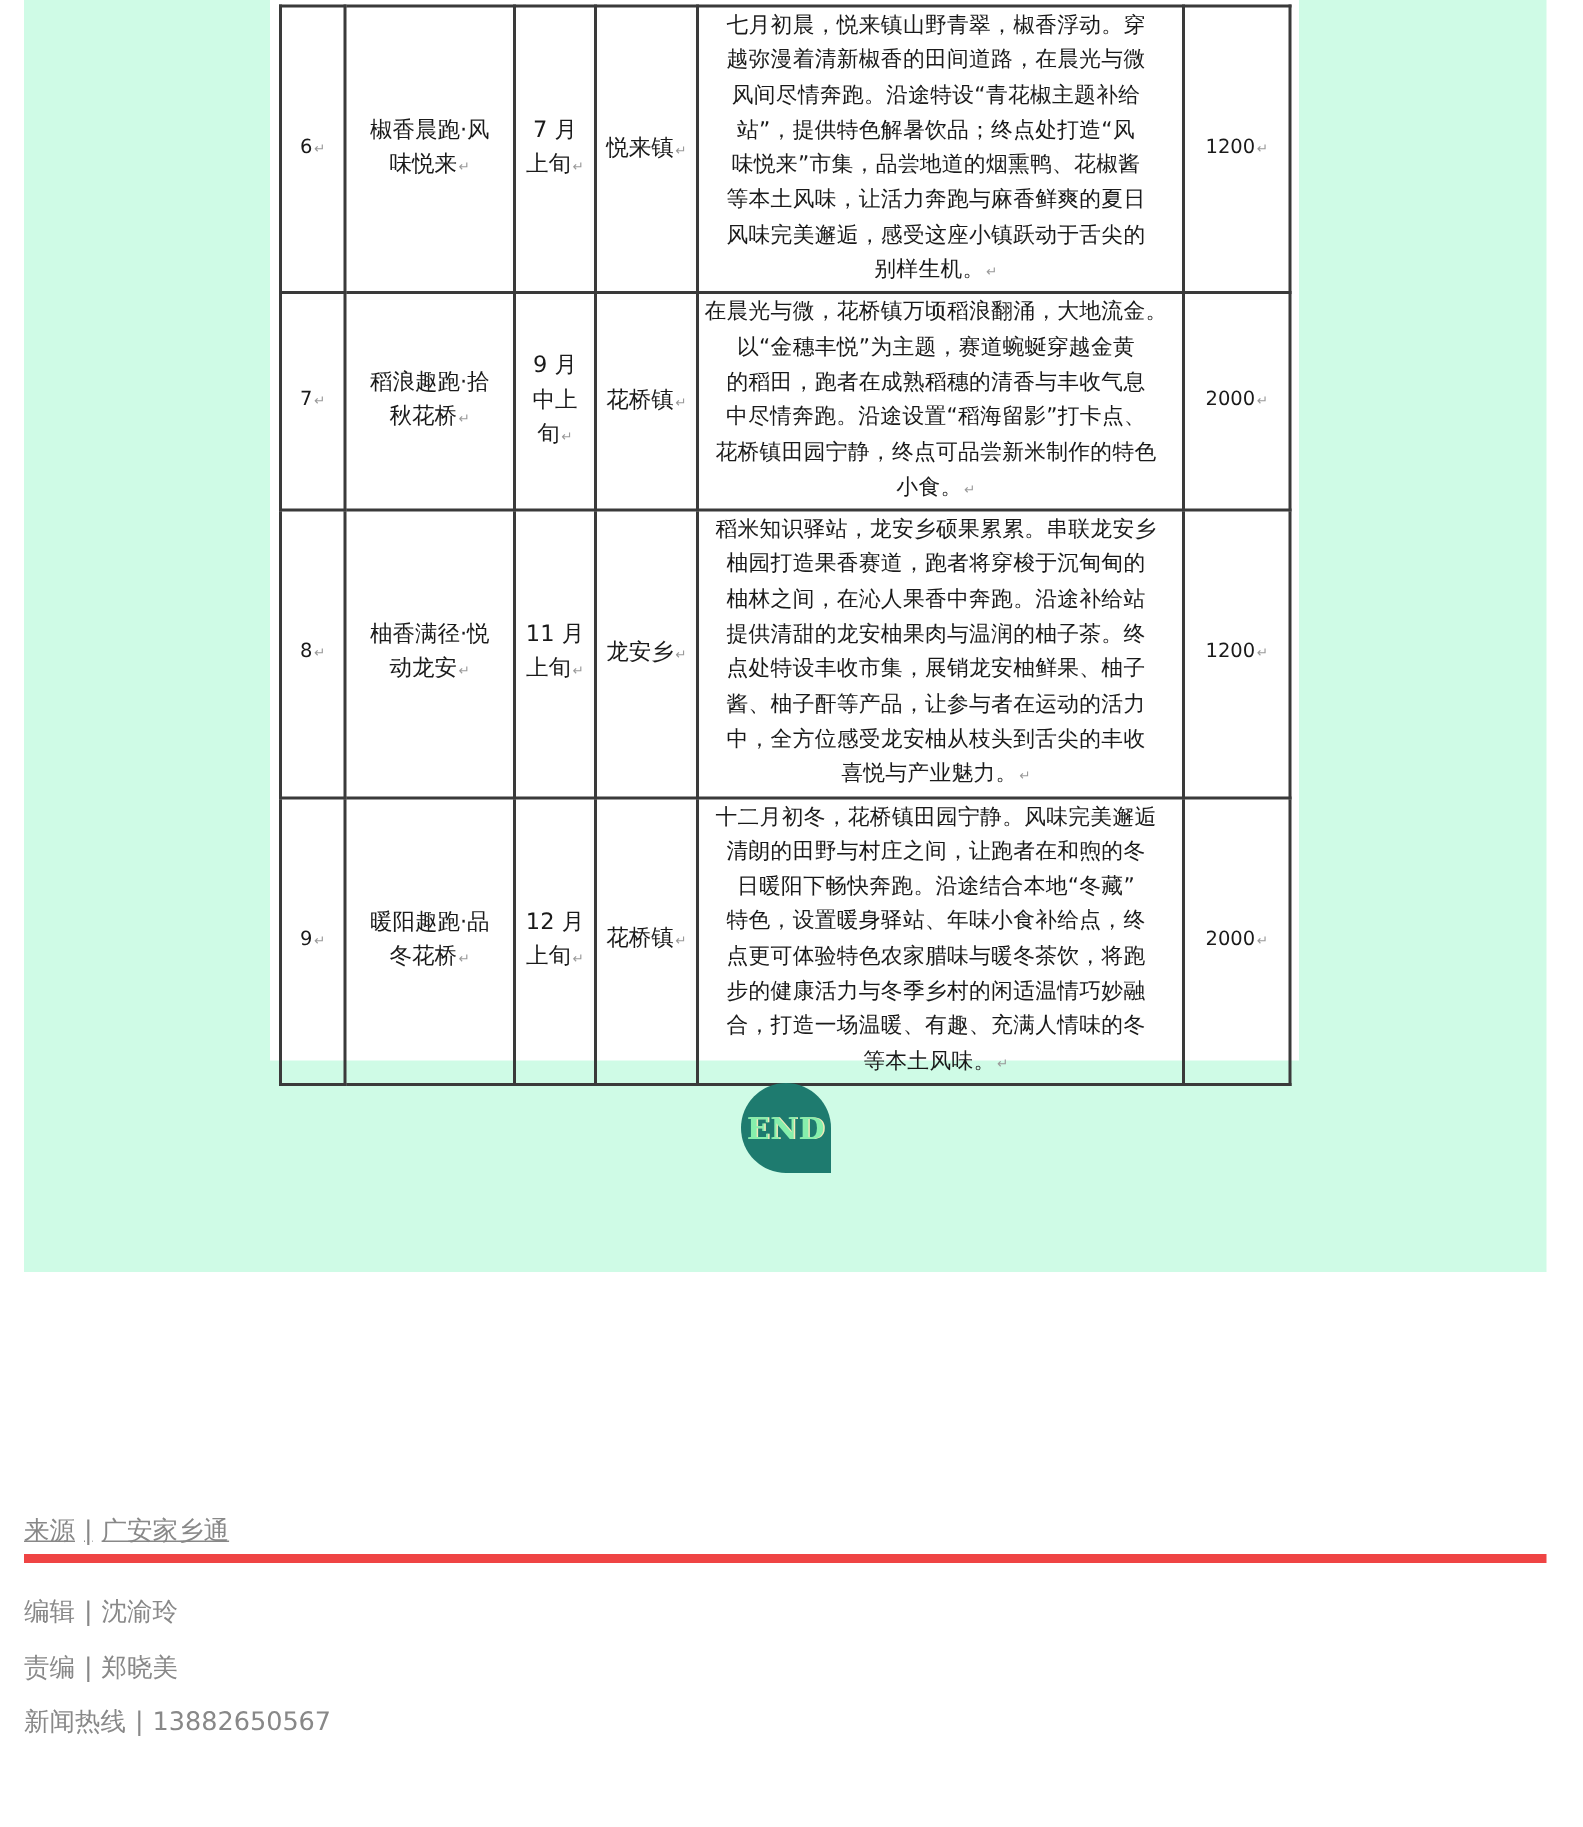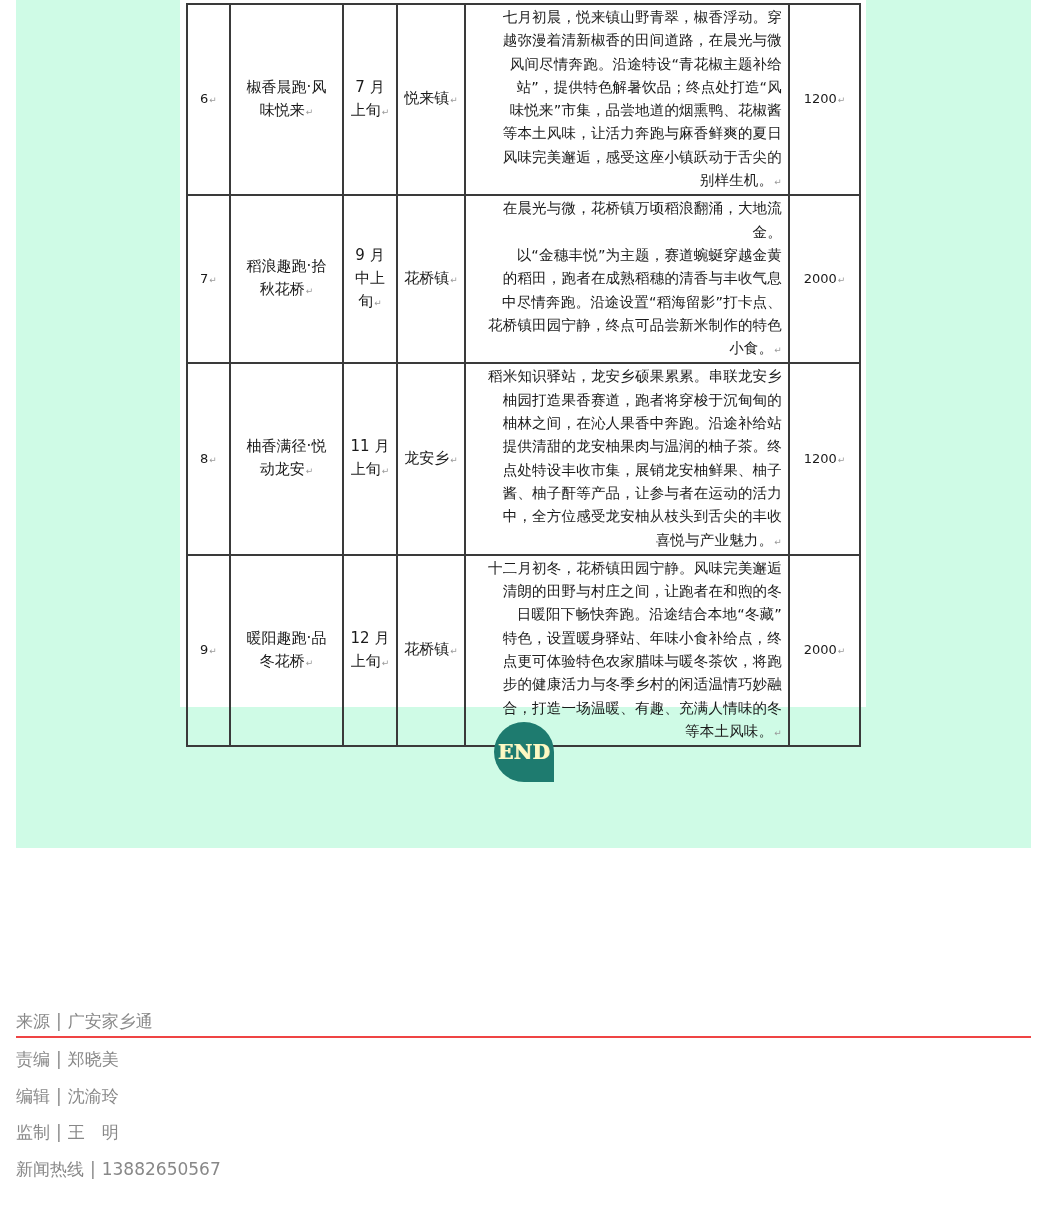--- a/index.html
+++ b/index.html
@@ -43,22 +43,22 @@
     }
     table.events td {
       border: 2px solid #3a3a3a;
       padding: 0;
       vertical-align: middle;
       text-align: center;
       font-size: 15px;
       line-height: 23px;
     }
     table.events td.desc {
-      text-align: right;
-      padding: 0 6px 0 12px;
+      text-align: center;
+      padding: 0 6px 0 0;
       font-size: 14.5px;
       line-height: 23.3px;
       letter-spacing: 0.2px;
       vertical-align: top;
       padding-top: 1px;
     }
     table.events td.num { font-size: 13px; }
     table.events td.count { font-size: 13px; margin-left: 29px; }
     .para-mark {
       color: #9a9a9a;
@@ -69,44 +69,45 @@
       position: absolute;
       left: 494px;
       top: 722px;
       width: 60px;
       height: 60px;
       background: #1e7b6f;
       border-radius: 30px 30px 0 30px;
       display: flex;
       align-items: center;
       justify-content: center;
-      color: #fef9c3;
+      color: #86efac;
       font-family: "DejaVu Serif", "Liberation Serif", serif;
       font-weight: bold;
       font-size: 20px;
       letter-spacing: 0.5px;
       text-shadow: 1px 0 0 #f3e9b8;
     }
     .footer {
       position: absolute;
       left: 16px;
       top: 1008px;
       width: 1015px;
       color: #888888;
       font-family: "DejaVu Sans", "Liberation Sans", sans-serif;
       font-size: 17px;
     }
     .footer .line {
       height: 36.5px;
       line-height: 26px;
     }
     .footer .line.source {
-      border-bottom: 2px solid #ef4444;
+      border-bottom: 6px solid #ef4444;
       height: 28px;
-      margin-bottom: 8px;
+      margin-bottom: 20px;
+      text-decoration: underline;
     }
     .footer .sep { margin: 0 6px; }
   </style>
 </head>
 <body>
 
 <div class="page">
   <div class="mint-panel">
   </div>
 
@@ -222,25 +223,22 @@
 
   <div class="end-badge">
     <span>END</span>
   </div>
 
   <div class="footer">
     <div class="line source">
       <span>来源</span><span class="sep">|</span><span>广安家乡通</span>
     </div>
     <div class="line">
+      <span>编辑</span><span class="sep">|</span><span>沈渝玲</span>
+    </div>
+    <div class="line">
       <span>责编</span><span class="sep">|</span><span>郑晓美</span>
-    </div>
-    <div class="line">
-      <span>编辑</span><span class="sep">|</span><span>沈渝玲</span>
-    </div>
-    <div class="line">
-      <span>监制</span><span class="sep">|</span><span>王　明</span>
     </div>
     <div class="line">
       <span>新闻热线</span><span class="sep">|</span><span>13882650567</span>
     </div>
   </div>
 </div>
 
 </body></html>

